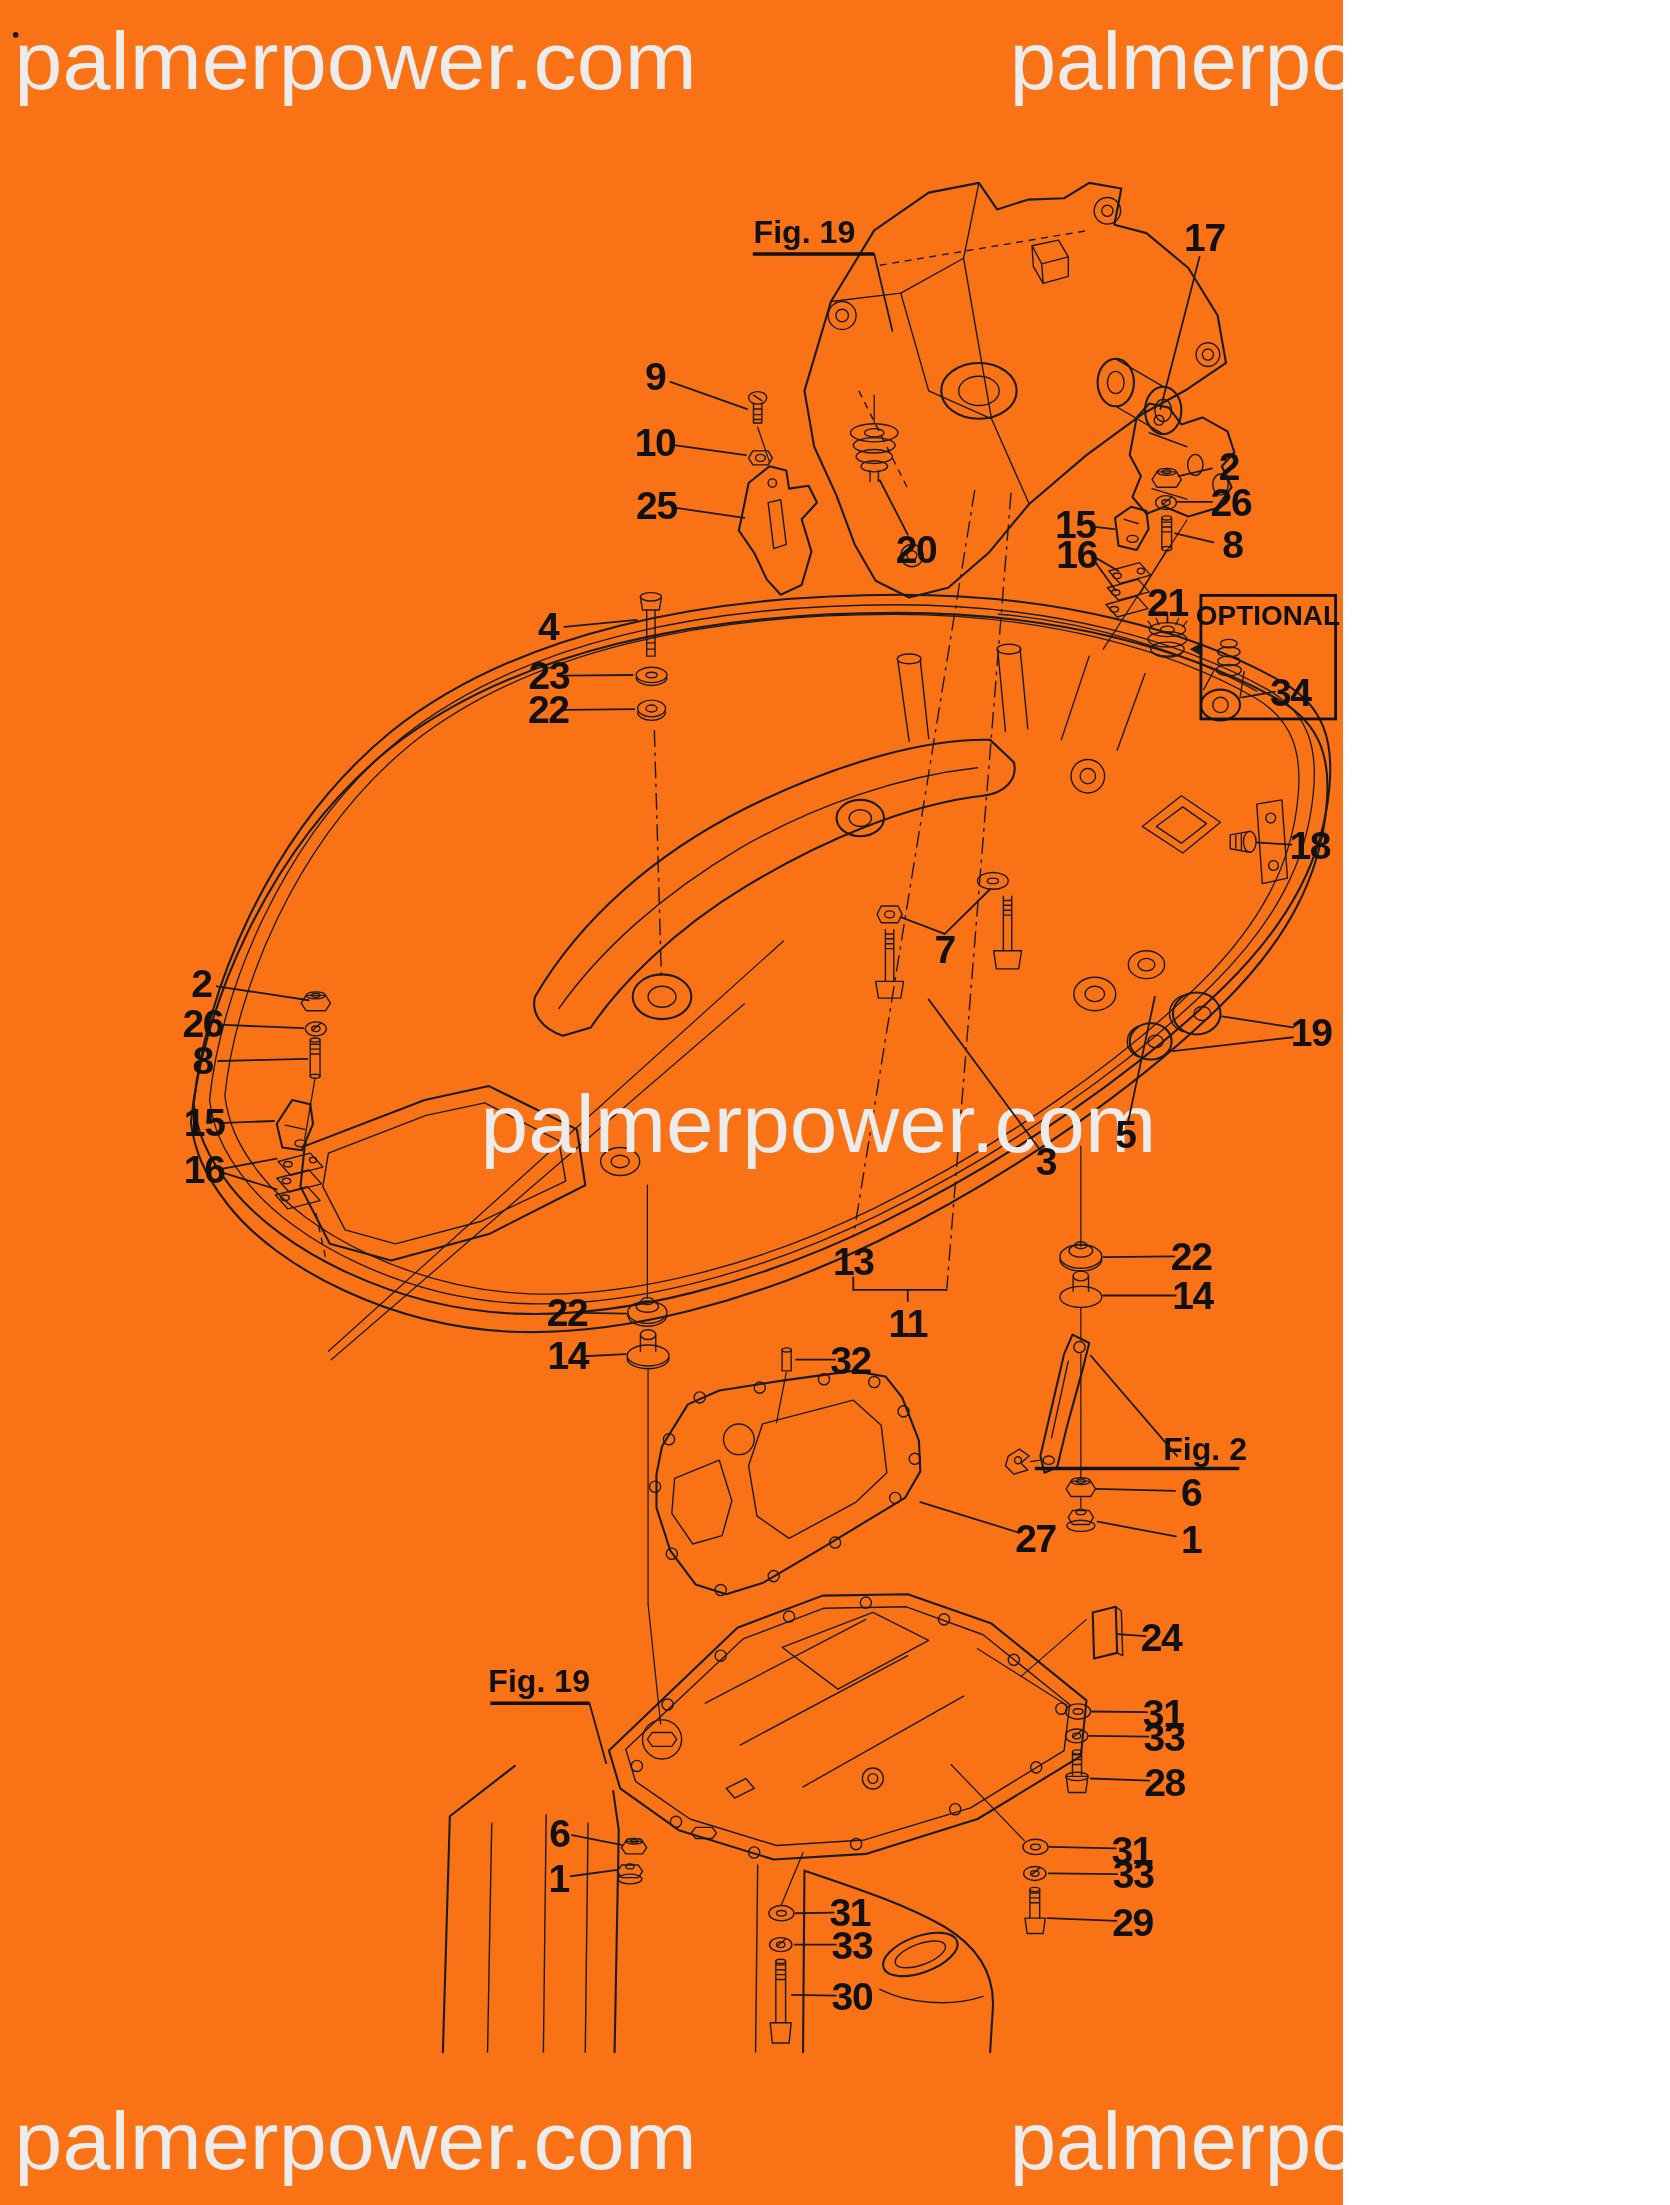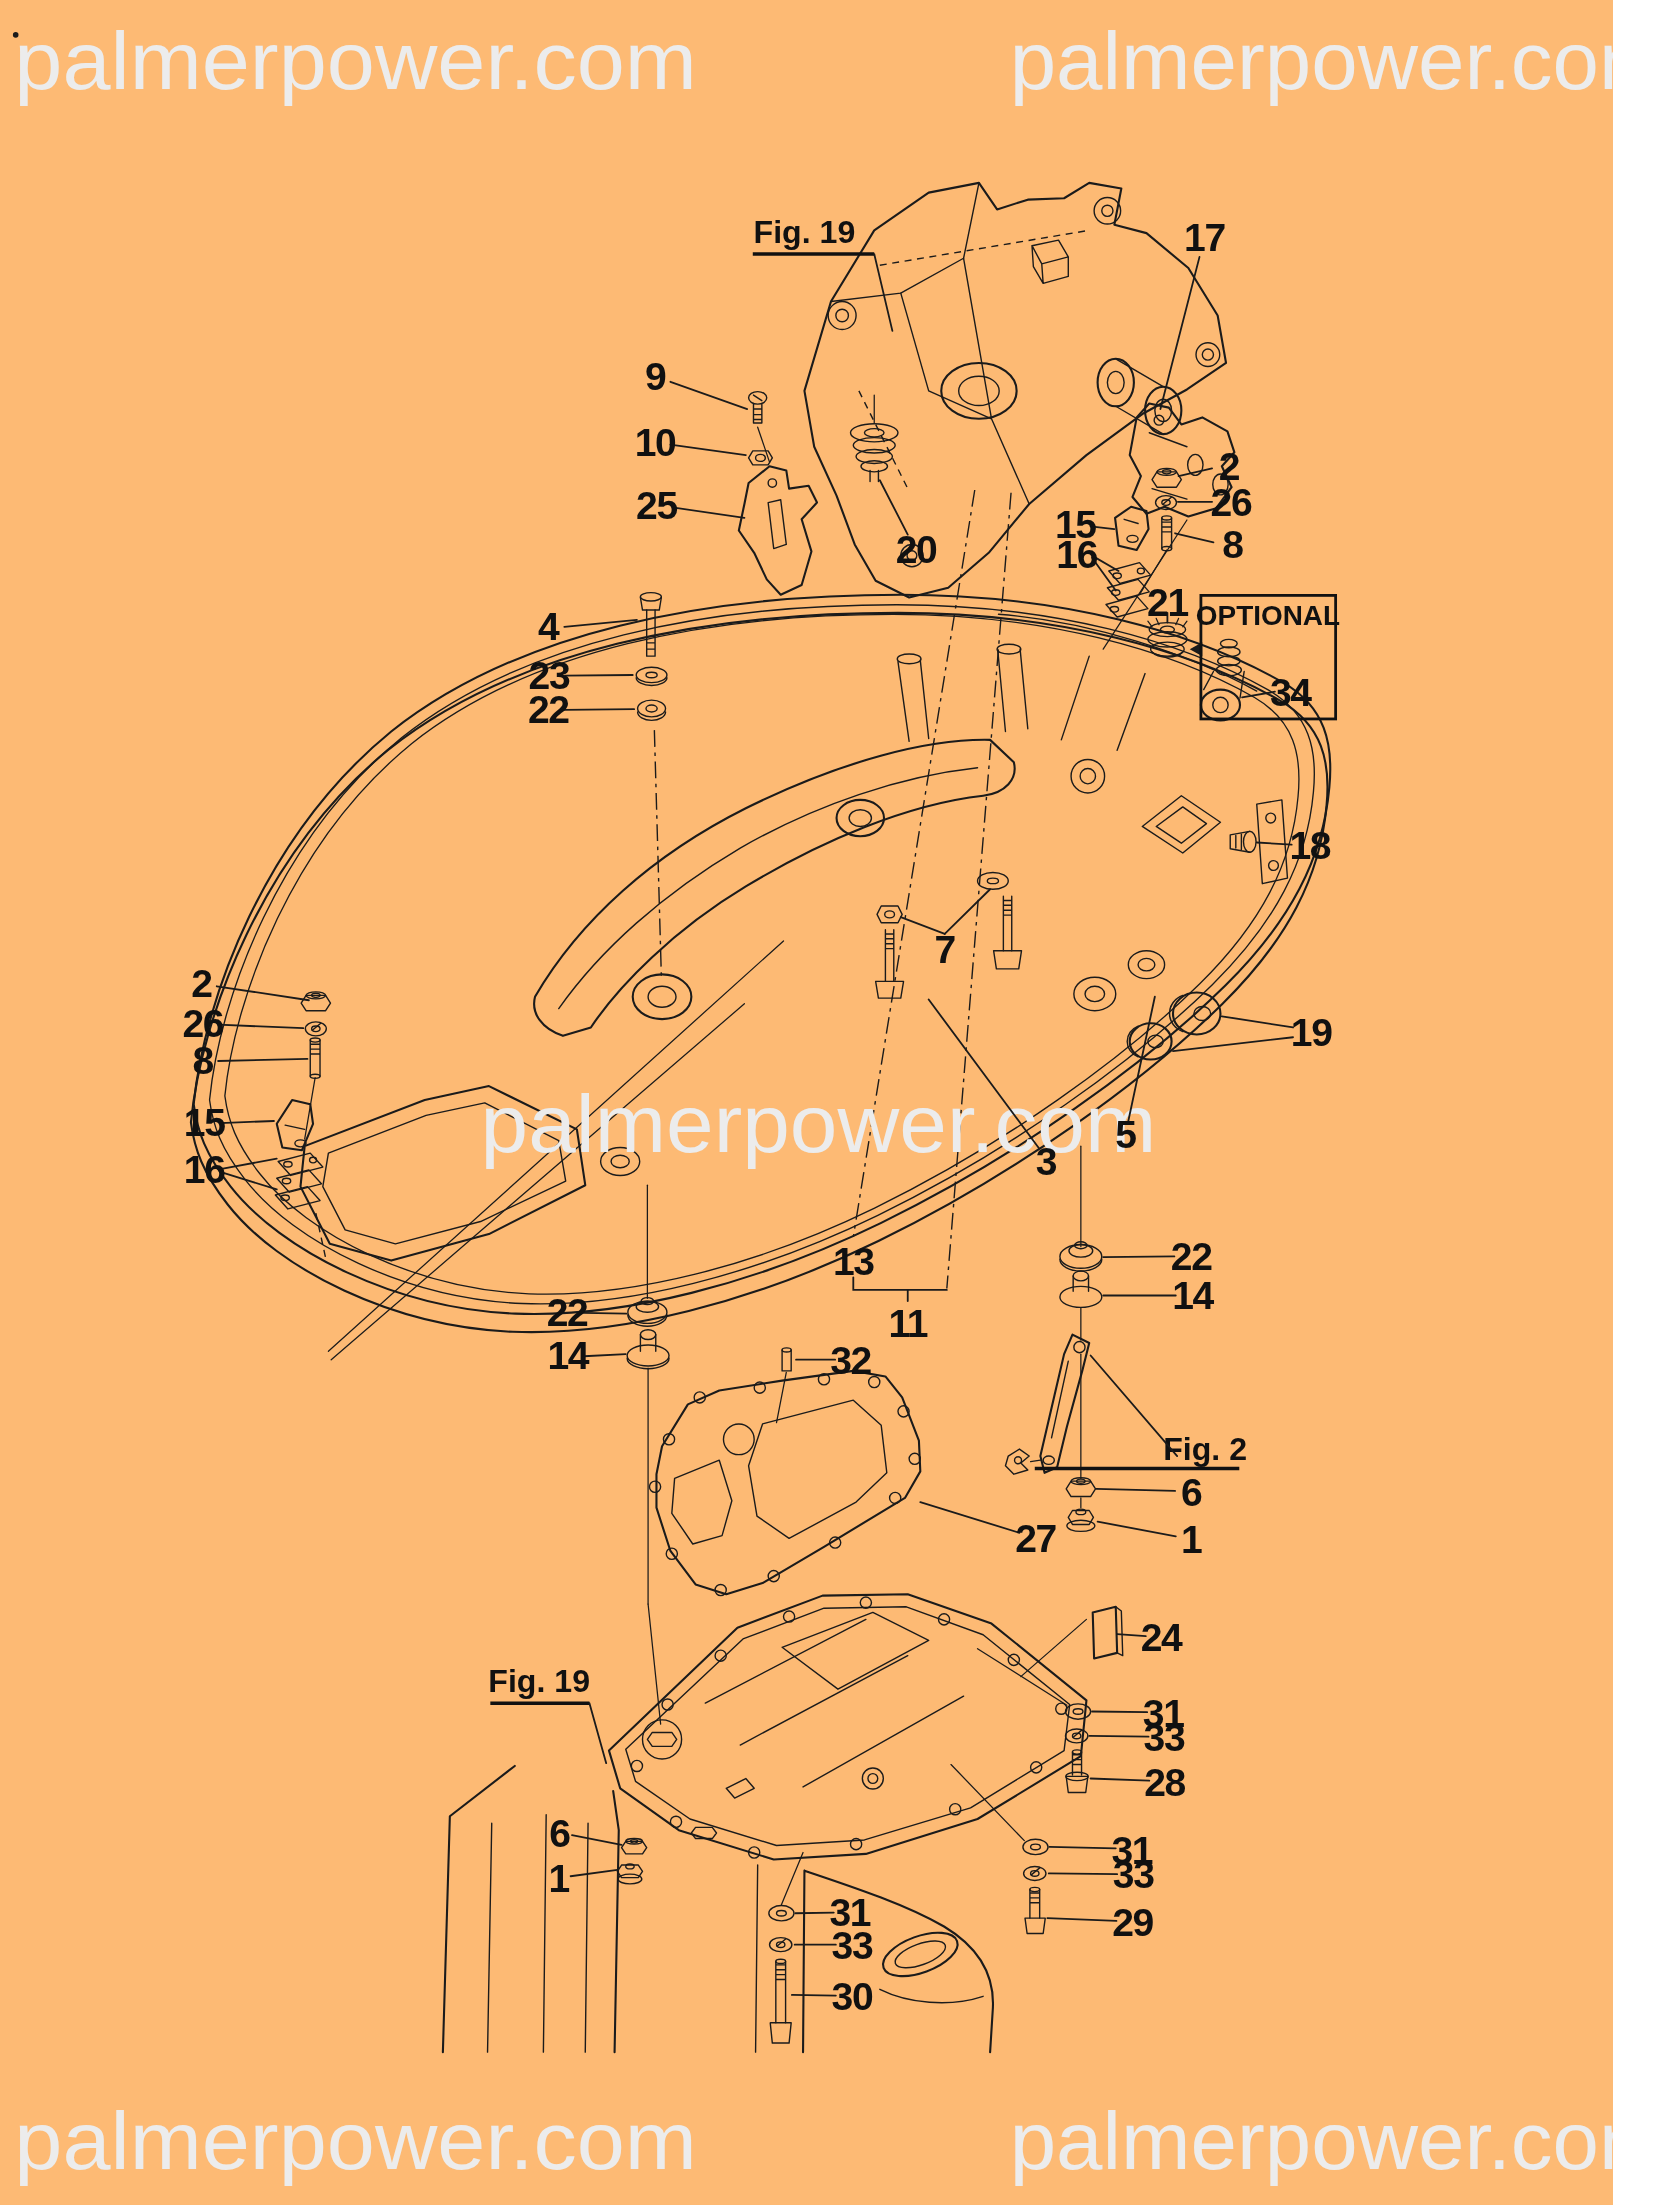--- a/index.html
+++ b/index.html
@@ -1,16 +1,16 @@
 <!DOCTYPE html>
 <html style="font-size:11.2px"><head>
 <meta charset="utf-8">
 <style>
   html,body{margin:0;padding:0;background:#ffffff;}
-  #page{position:relative;width:1613px;height:2205px;background:#fdba74;overflow:hidden;
+  #page{position:relative;width:1343px;height:2205px;background:#f97316;overflow:hidden;
         font-family:"Liberation Sans",sans-serif;}
   svg{position:absolute;left:0;top:0;}
   .ln{stroke:#1b1b1b;fill:none;stroke-width:3;stroke-linejoin:round;stroke-linecap:round;}
   .ln2{stroke:#1b1b1b;fill:none;stroke-width:2;stroke-linejoin:round;stroke-linecap:round;}
   .thin{stroke:#1b1b1b;fill:none;stroke-width:1.8;stroke-linecap:round;}
   .dashdot{stroke:#1b1b1b;fill:none;stroke-width:2;stroke-dasharray:24 8 5 8;}
   .dash{stroke:#1b1b1b;fill:none;stroke-width:2;stroke-dasharray:10 8;}
   .leader{stroke:#1b1b1b;fill:none;stroke-width:2.6;stroke-linecap:round;}
   .callout-num{font-family:"Liberation Sans",sans-serif;font-weight:700;font-size:56px;
                fill:#111;letter-spacing:-2px;}

